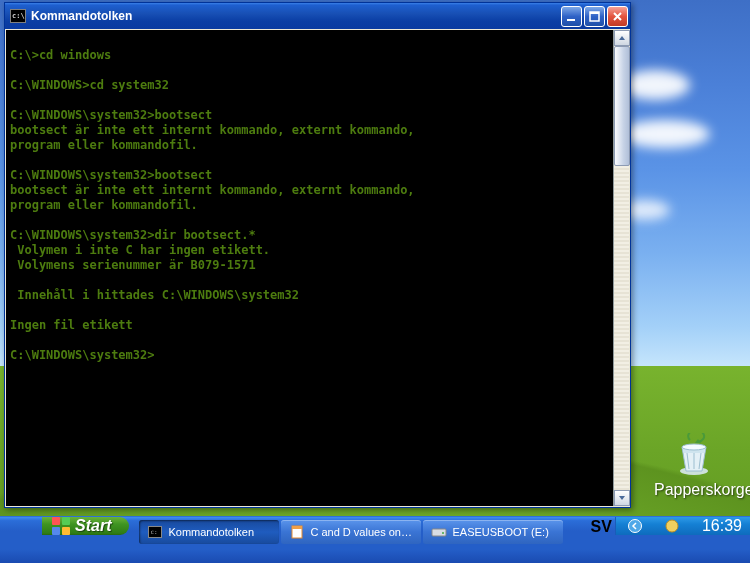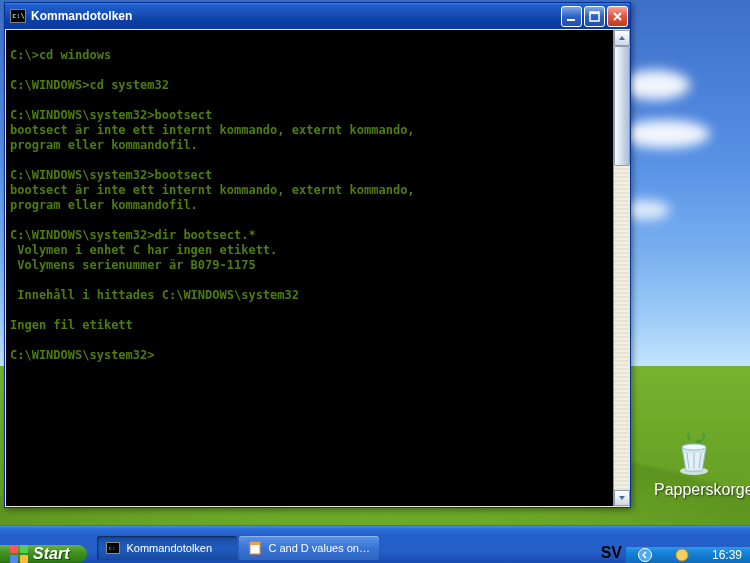--- a/index.html
+++ b/index.html
@@ -144,24 +144,24 @@
     background: linear-gradient(to right, #fbfcff, #c7d3e6 60%, #b0bfd8);
     border: 1px solid #8d9bb3;
     border-radius: 2px;
     cursor: pointer;
   }
 
   
   .taskbar {
     position: absolute;
     left: 0; bottom: 0;
-    width: 750px; height: 38px;
+    width: 750px; height: 47px;
     background: linear-gradient(to bottom, #3f8ef3 0%, #2b6dd8 8%, #245ec8 30%, #245ec8 70%, #1a4bb1 100%);
     border-top: 1px solid #2e6fd8;
-    display: flex; align-items: flex-end;
+    display: flex; align-items: flex-start; padding-left: 42px;
   }
   .start-btn {
     display: flex; align-items: center;
     gap: 5px;
     padding: 0 18px 0 10px;
     background: linear-gradient(to bottom, #6ab33a 0%, #3f9422 40%, #2f7d15 90%, #27680f 100%);
     color: #fff;
     font-style: italic;
     font-weight: bold;
     font-size: 16px;
@@ -203,21 +203,21 @@
   .mini-term { width:14px; height:12px; background:#000; border:1px solid #888; font-size:6px; color:#aaa; line-height:10px; padding-left:1px; font-family:monospace; }
   .task-label { overflow:hidden; text-overflow:ellipsis; }
 
   .systray {
     display: flex; align-items: center;
     gap: 22px;
     padding: 0 8px 0 12px;
     background: linear-gradient(to bottom, #2d9ae8 0%, #1580d4 40%, #0e6bbd 100%);
     border-left: 1px solid #1a5cb8;
     color: #fff;
-    font-size: 12px;
+    font-size: 16px;
   }
   .systray .chevron {
     width: 14px; height: 14px;
     border-radius: 50%;
     background: #4fa8e8;
     border: 1px solid #fff;
     display:flex; align-items:center; justify-content:center;
     cursor:pointer;
   }
   .lang {
@@ -281,22 +281,22 @@
 <span class="bright"></span>
 <span class="bright">C:\WINDOWS\system32&gt;bootsect</span>
 <span class="bright">bootsect är inte ett internt kommando, externt kommando,</span>
 <span class="bright">program eller kommandofil.</span>
 <span class="bright"></span>
 <span class="bright">C:\WINDOWS\system32&gt;bootsect</span>
 <span class="bright">bootsect är inte ett internt kommando, externt kommando,</span>
 <span class="bright">program eller kommandofil.</span>
 <span class="bright"></span>
 <span class="bright">C:\WINDOWS\system32&gt;dir bootsect.*</span>
-<span class="bright"> Volymen i enhet C har ingen etikett.</span>
-<span class="bright"> Volymens serienummer är B079-1175</span>
+<span class="bright"> Volymen i inte C har ingen etikett.</span>
+<span class="bright"> Volymens serienummer är B079-1571</span>
 <span class="bright"></span>
 <span class="bright"> Innehåll i hittades C:\WINDOWS\system32</span>
 <span class="bright"></span>
 <span class="bright">Ingen fil etikett</span>
 <span class="bright"></span>
 <span class="bright">C:\WINDOWS\system32&gt;</span>
 </div>
       <div class="vscroll">
         <div class="btn up">
           <svg width="8" height="8" viewBox="0 0 8 8">
@@ -333,20 +333,29 @@
       </div>
       <div class="task idle">
         <div class="ticon">
           <svg width="16" height="16" viewBox="0 0 16 16">
               <rect x="3" y="2" width="10" height="12" fill="#fff" stroke="#e68a2e"></rect>
               <rect x="3" y="2" width="10" height="3" fill="#f0a048"></rect>
             </svg>
         </div>
         <span class="task-label">C and D values on RE...</span>
       </div>
+      <div class="task idle">
+        <div class="ticon">
+          <svg width="16" height="16" viewBox="0 0 16 16">
+              <rect x="1" y="5" width="14" height="7" rx="1" fill="#d8dde4" stroke="#888"></rect>
+              <circle cx="12" cy="9" r="1" fill="#4a4"></circle>
+            </svg>
+        </div>
+        <span class="task-label">EASEUSBOOT (E:)</span>
+      </div>
     </div>
     <div class="lang">SV</div>
     <div class="systray">
       <div class="chevron">
         <svg width="8" height="8" viewBox="0 0 8 8">
             <path d="M5 1 L2 4 L5 7" stroke="#fff" stroke-width="1.5" fill="none"></path>
           </svg>
       </div>
       <div class="tray-icon">
         <svg width="14" height="14" viewBox="0 0 14 14">

